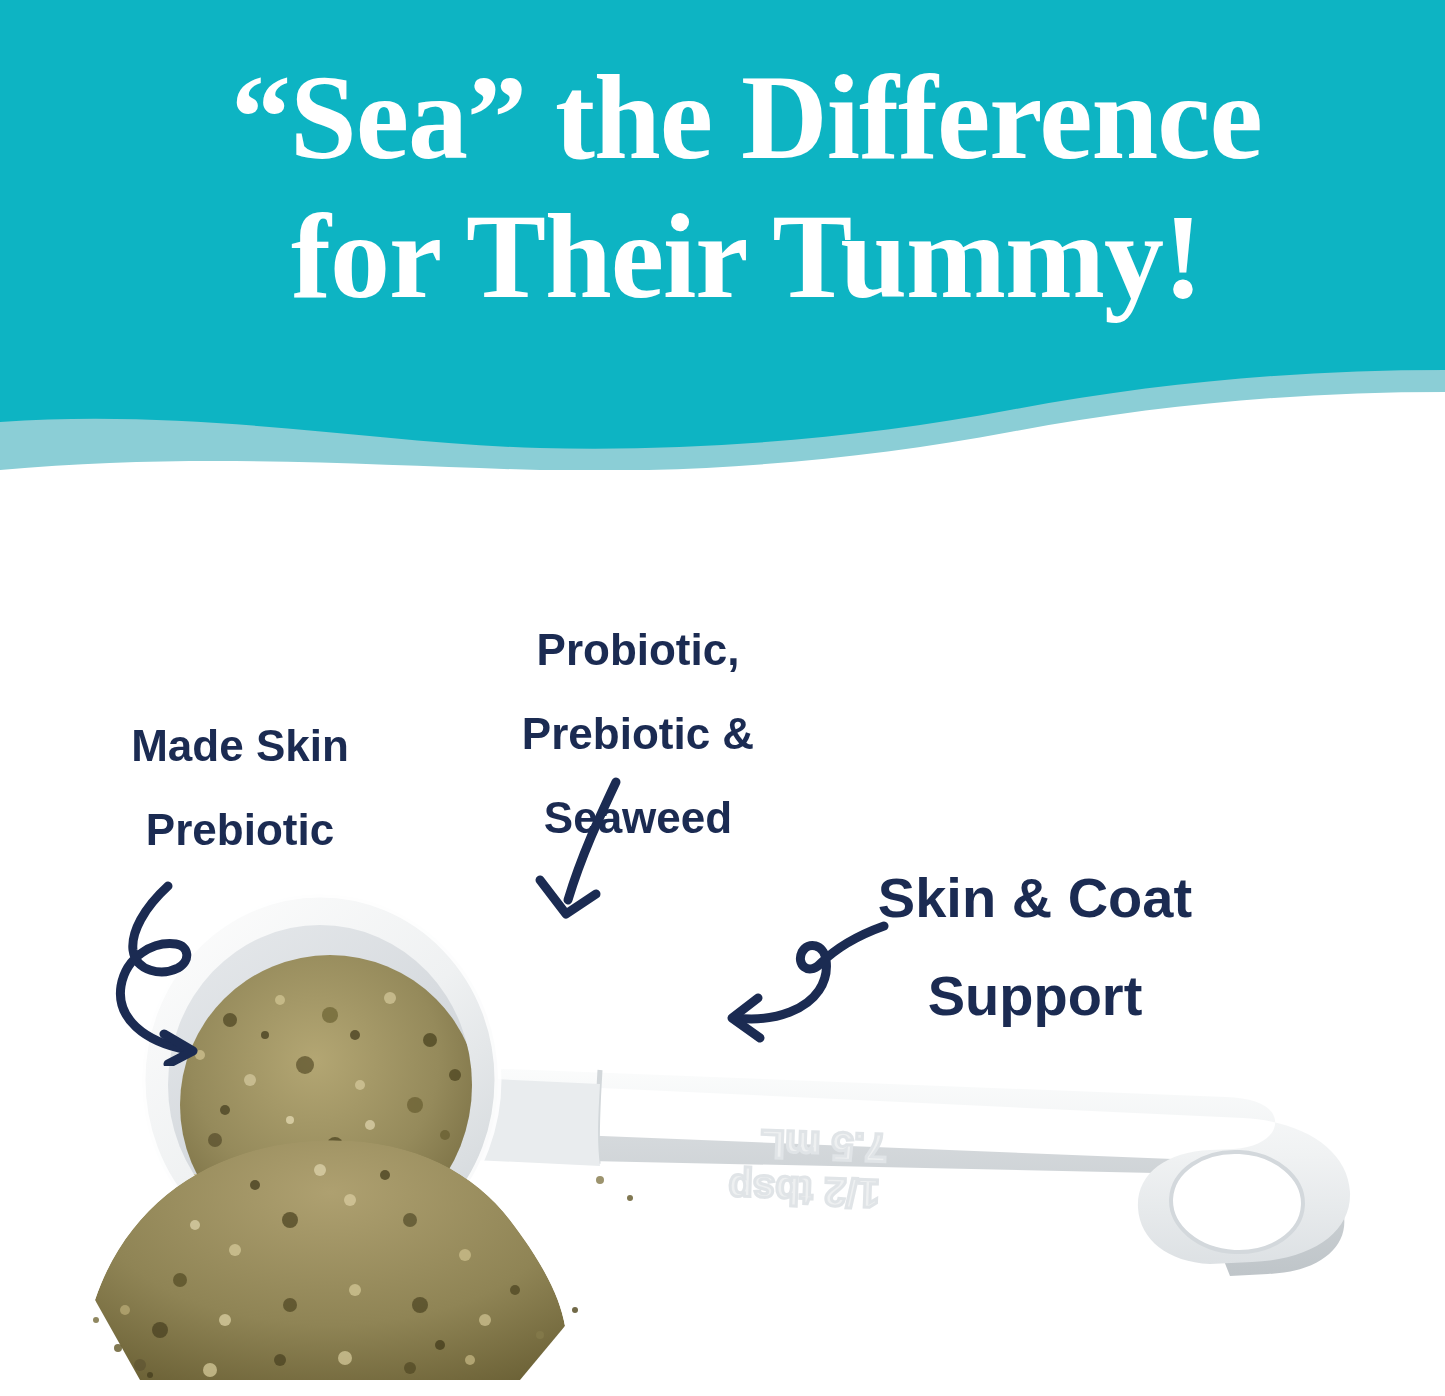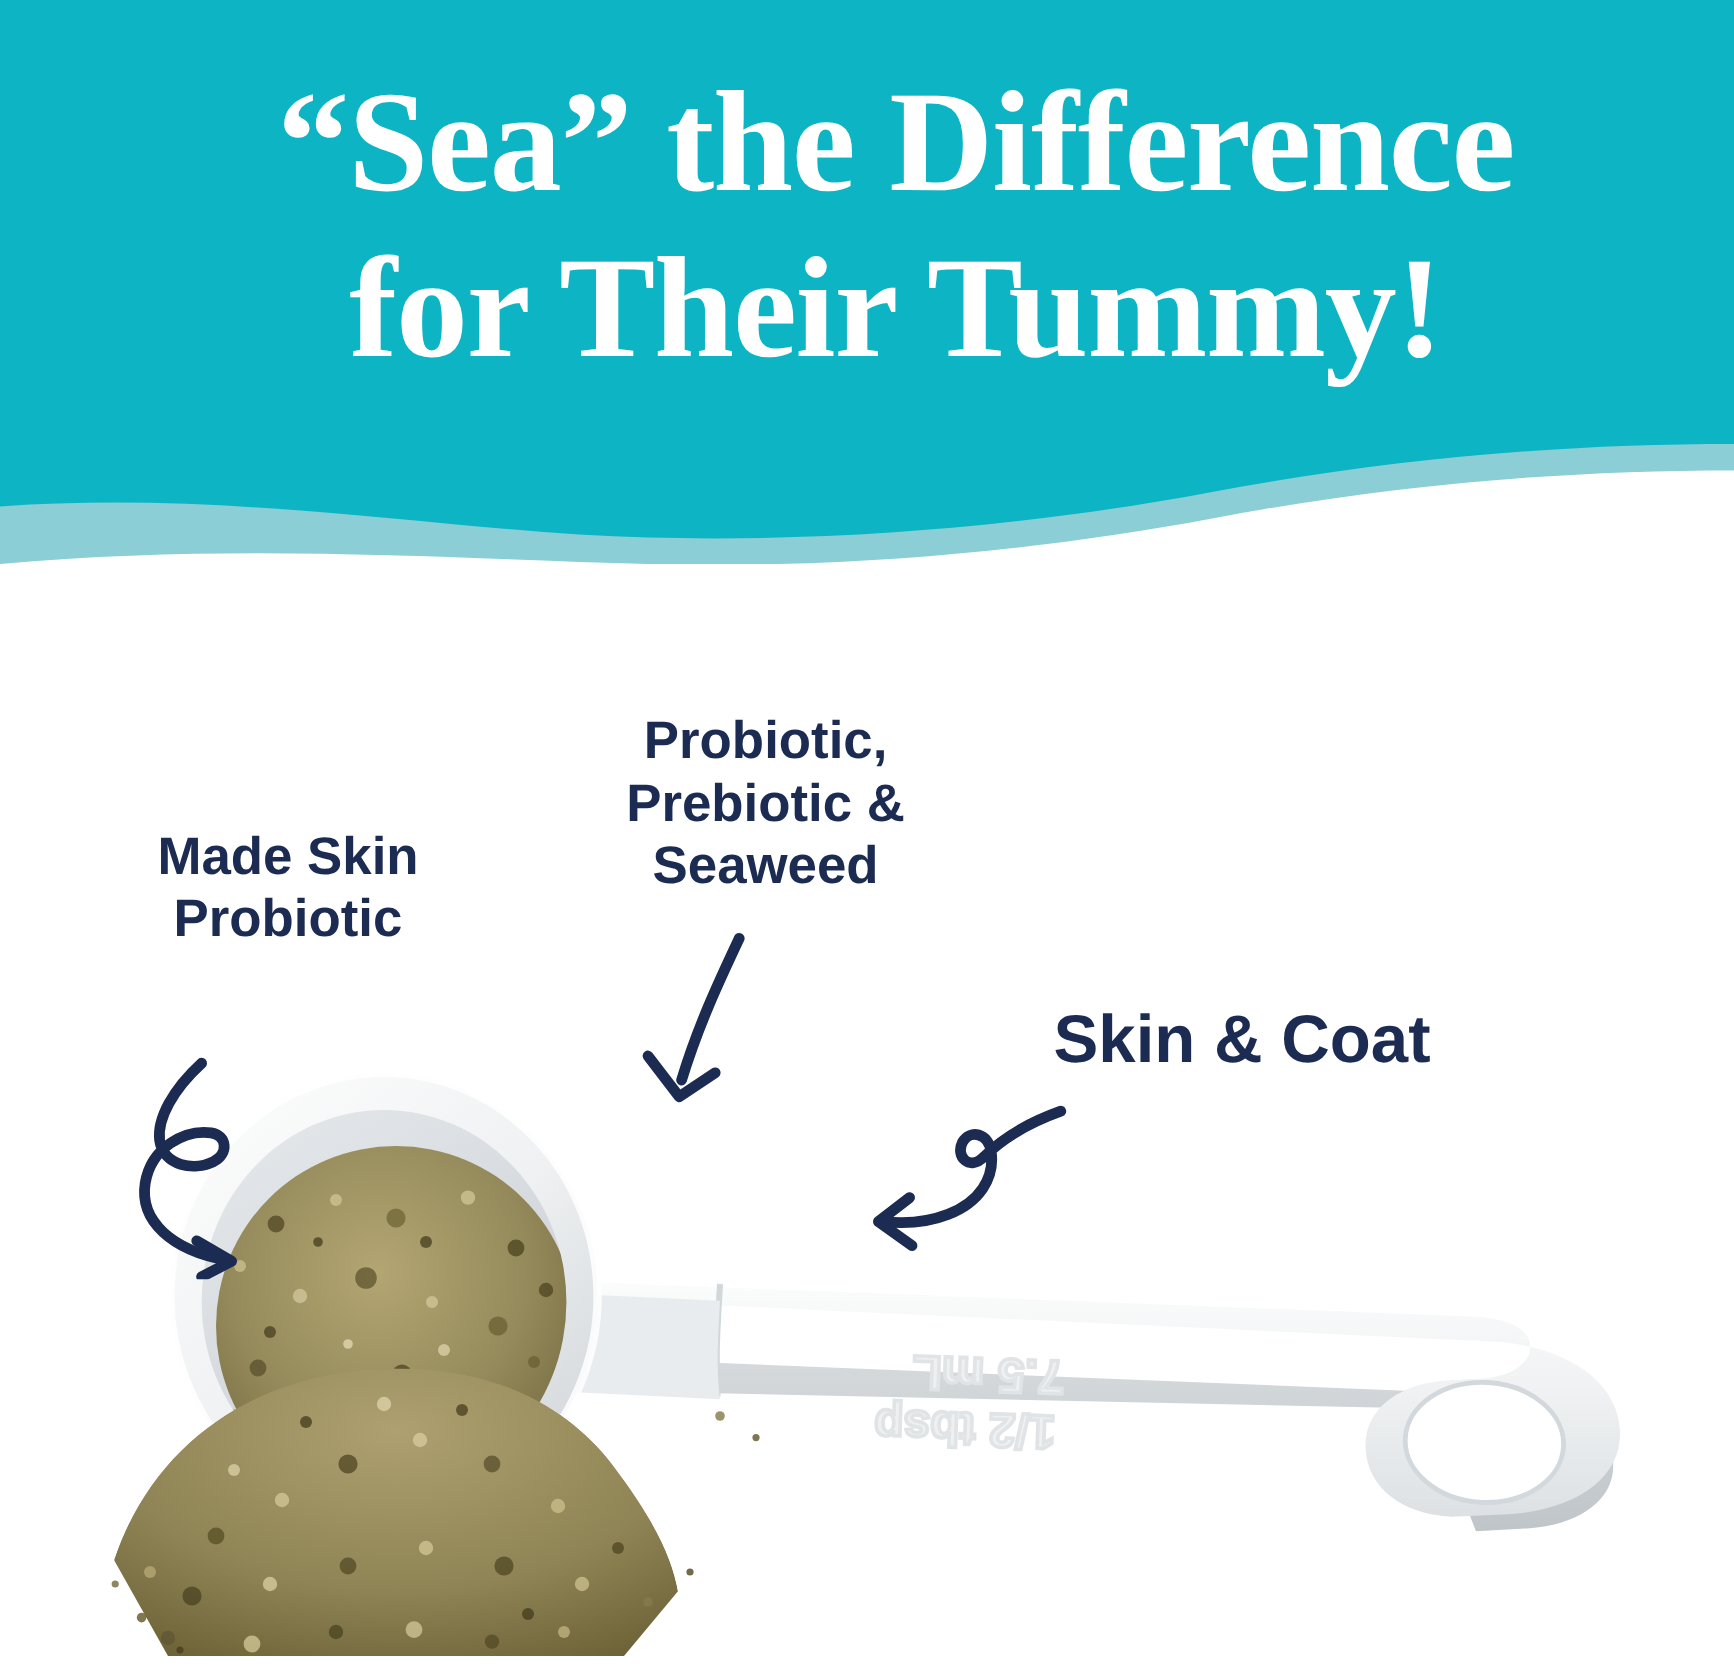--- a/index.html
+++ b/index.html
@@ -55,21 +55,21 @@
   
   .callout {
     position: absolute;
     color: #1b2b52;
     font-family: "Liberation Sans", sans-serif;
     font-weight: bold;
     line-height: 1.18;
     text-align: center;
     z-index: 6;
   }
-  .callout .cl-line { display: block; white-space: nowrap; }
+  .callout .cl-line { display: block; white-space: nowrap; margin-top: 32px; }
 
   #callout-seaweed {
     left: 60px;
     top: 688px;
     width: 360px;
     font-size: 44px;
   }
   #callout-probiotic {
     left: 438px;
     top: 592px;
@@ -290,21 +290,21 @@
         <circle cx="575" cy="430" r="3" fill="#5a5129"></circle>
         <circle cx="600" cy="300" r="4" fill="#8b8154"></circle>
         <circle cx="630" cy="318" r="3" fill="#6a6034"></circle>
         <circle cx="96" cy="440" r="3" fill="#7d7345"></circle>
       </g>
     </svg>
   </div>
 
   <div class="callout" id="callout-seaweed">
     <span class="cl-line">Made Skin</span>
-    <span class="cl-line">Probiotic</span>
+    <span class="cl-line">Prebiotic</span>
   </div>
   <svg class="arrow-svg" id="arrow-seaweed" width="150" height="190" viewBox="0 0 150 190">
     <path d="M72,10 C48,32 35,56 37,74
              C40,96 66,100 82,92
              C95,85 93,70 80,68
              C58,65 30,80 25,110
              C20,142 48,166 92,174" fill="none" stroke="#1b2b52" stroke-width="9" stroke-linecap="round" stroke-linejoin="round"></path>
     <path d="M68,158 L97,175 L72,188" fill="none" stroke="#1b2b52" stroke-width="9" stroke-linecap="round" stroke-linejoin="round"></path>
   </svg>
 
@@ -313,20 +313,21 @@
     <span class="cl-line">Prebiotic &amp;</span>
     <span class="cl-line">Seaweed</span>
   </div>
   <svg class="arrow-svg" id="arrow-probiotic" width="140" height="160" viewBox="0 0 140 160">
     <path d="M100,14 C84,48 66,86 52,132" fill="none" stroke="#1b2b52" stroke-width="9" stroke-linecap="round" stroke-linejoin="round"></path>
     <path d="M24,112 L50,146 L80,126" fill="none" stroke="#1b2b52" stroke-width="9" stroke-linecap="round" stroke-linejoin="round"></path>
   </svg>
 
   <div class="callout" id="callout-skincoat">
     <span class="cl-line">Skin &amp; Coat</span>
+    <span class="cl-line">Support</span>
   </div>
   <svg class="arrow-svg" id="arrow-skincoat" width="190" height="150" viewBox="0 0 190 150">
     <path d="M168,28 C140,38 118,52 104,66
              C92,78 80,66 86,54
              C92,43 108,46 110,62
              C113,84 100,104 74,114
              C56,121 38,122 20,120" fill="none" stroke="#1b2b52" stroke-width="9" stroke-linecap="round" stroke-linejoin="round"></path>
     <path d="M42,100 L16,120 L44,140" fill="none" stroke="#1b2b52" stroke-width="9" stroke-linecap="round" stroke-linejoin="round"></path>
   </svg>
 

